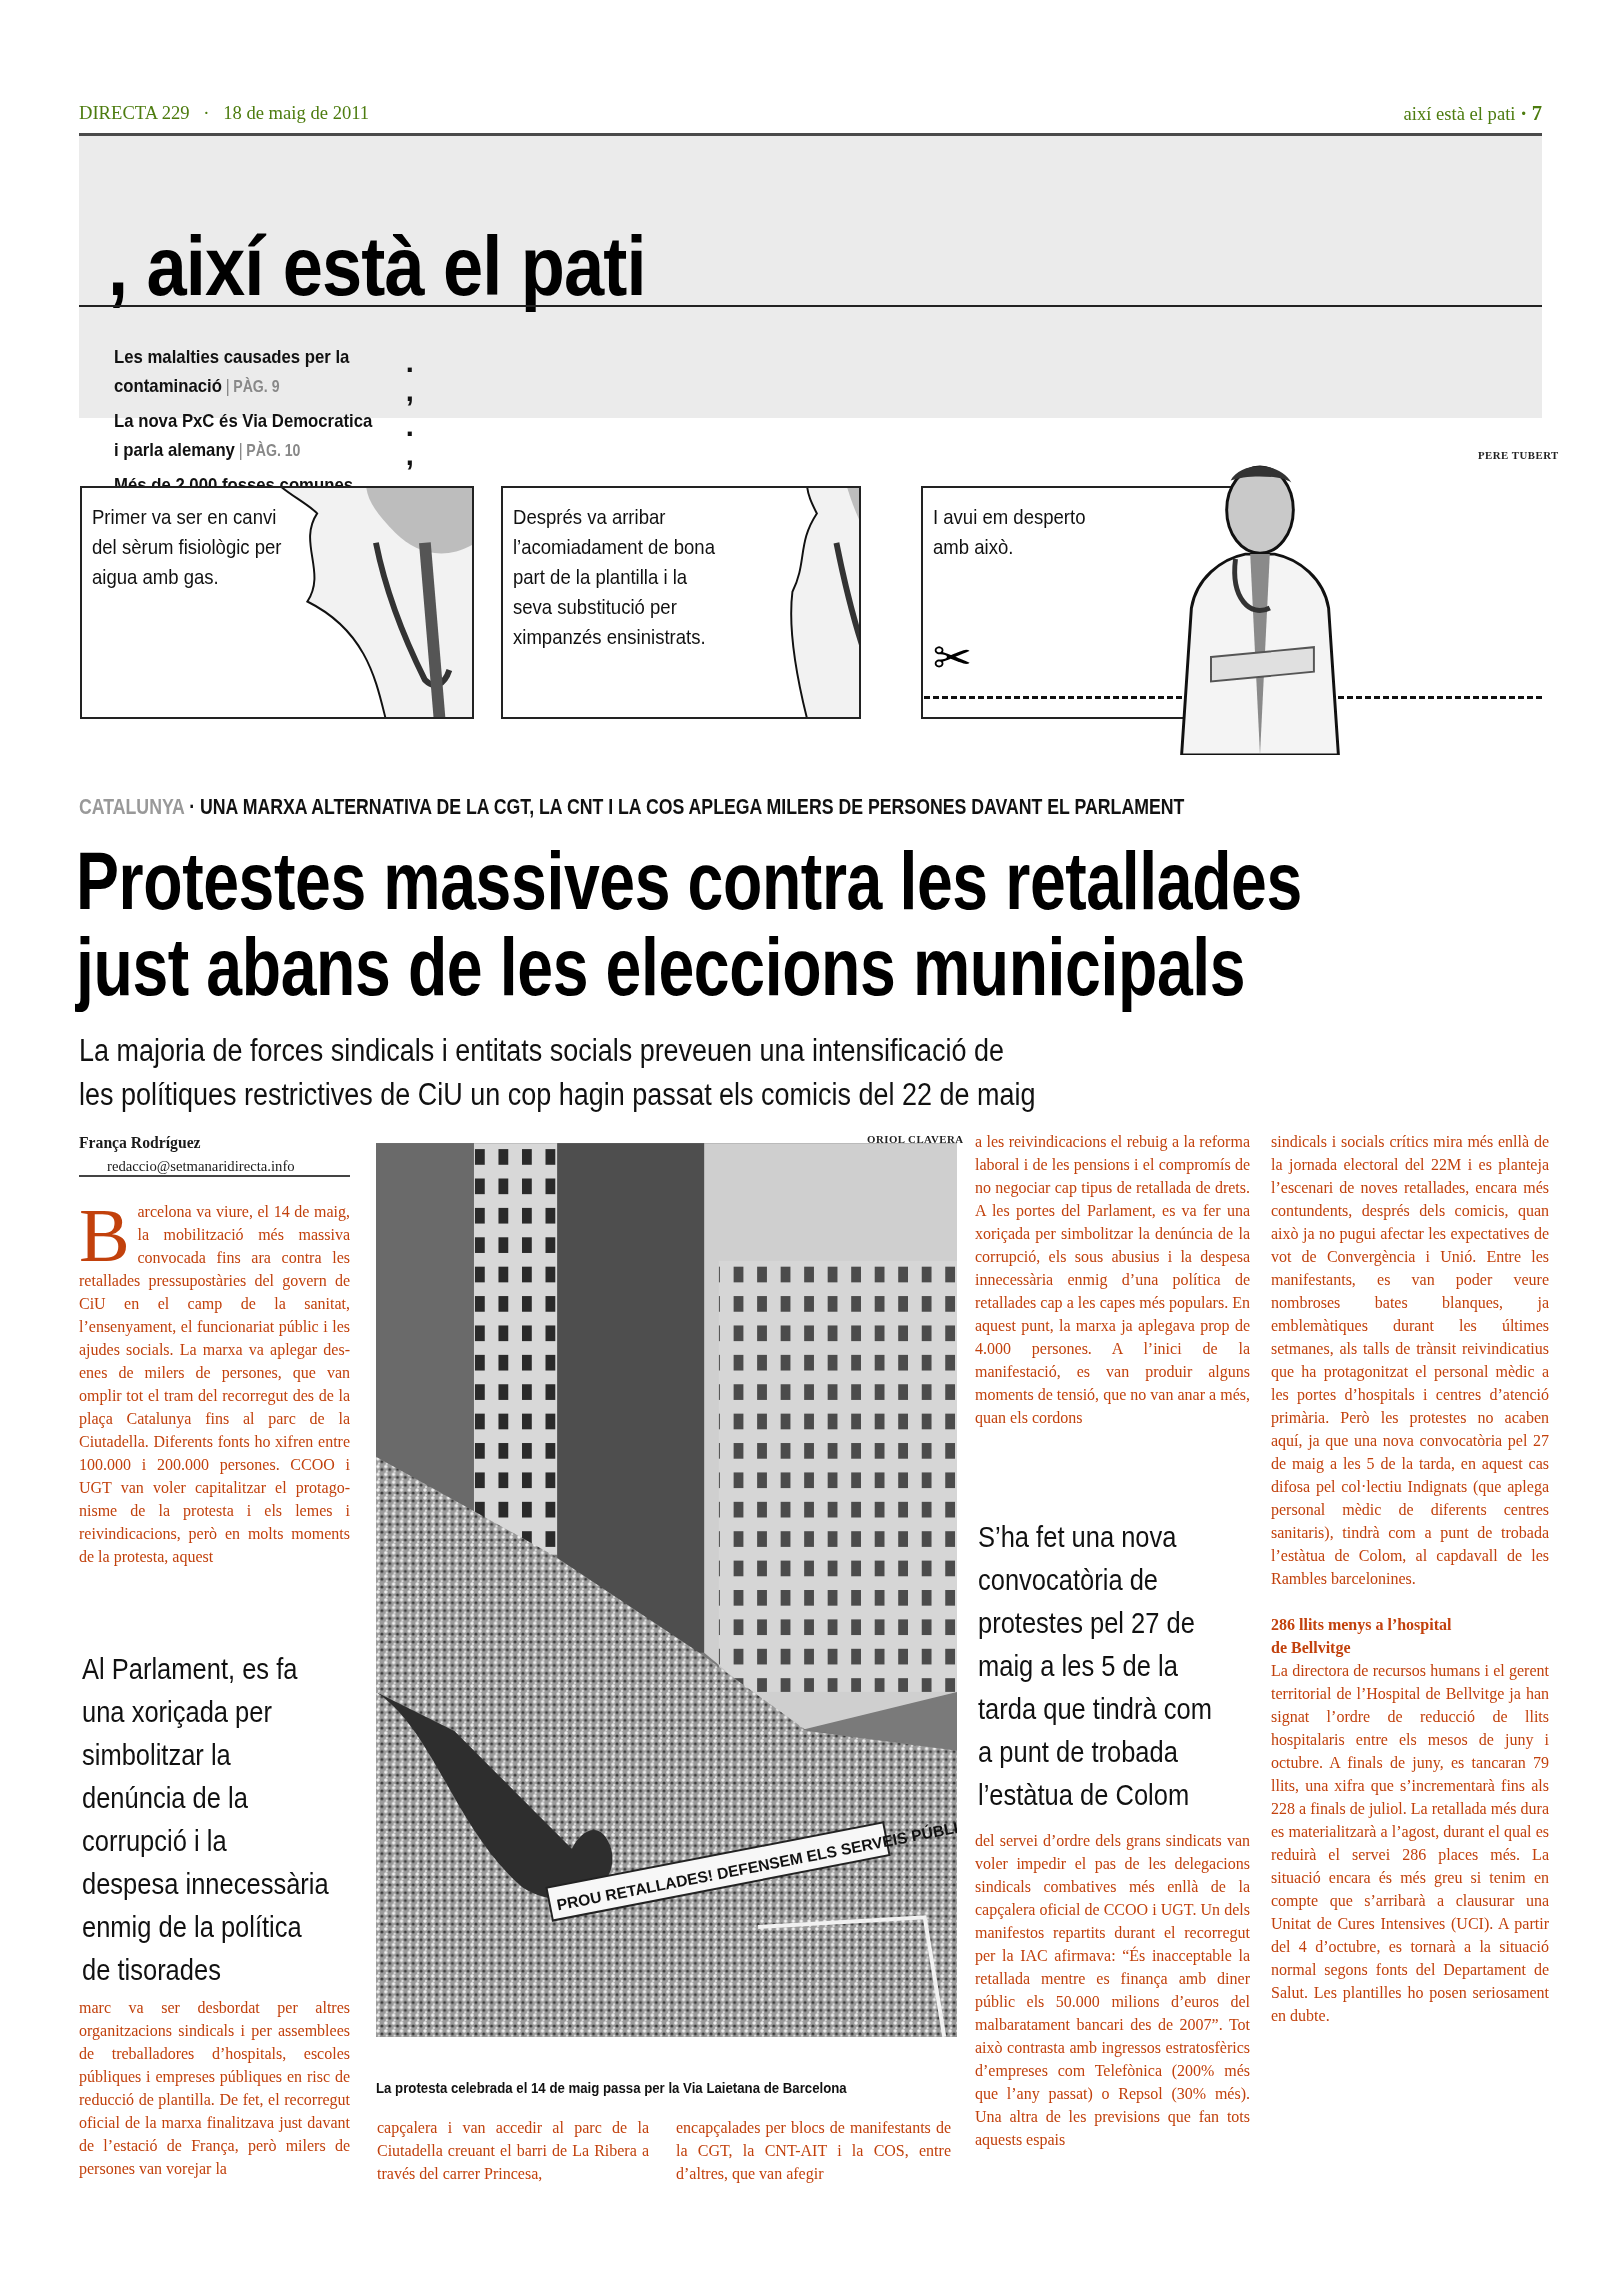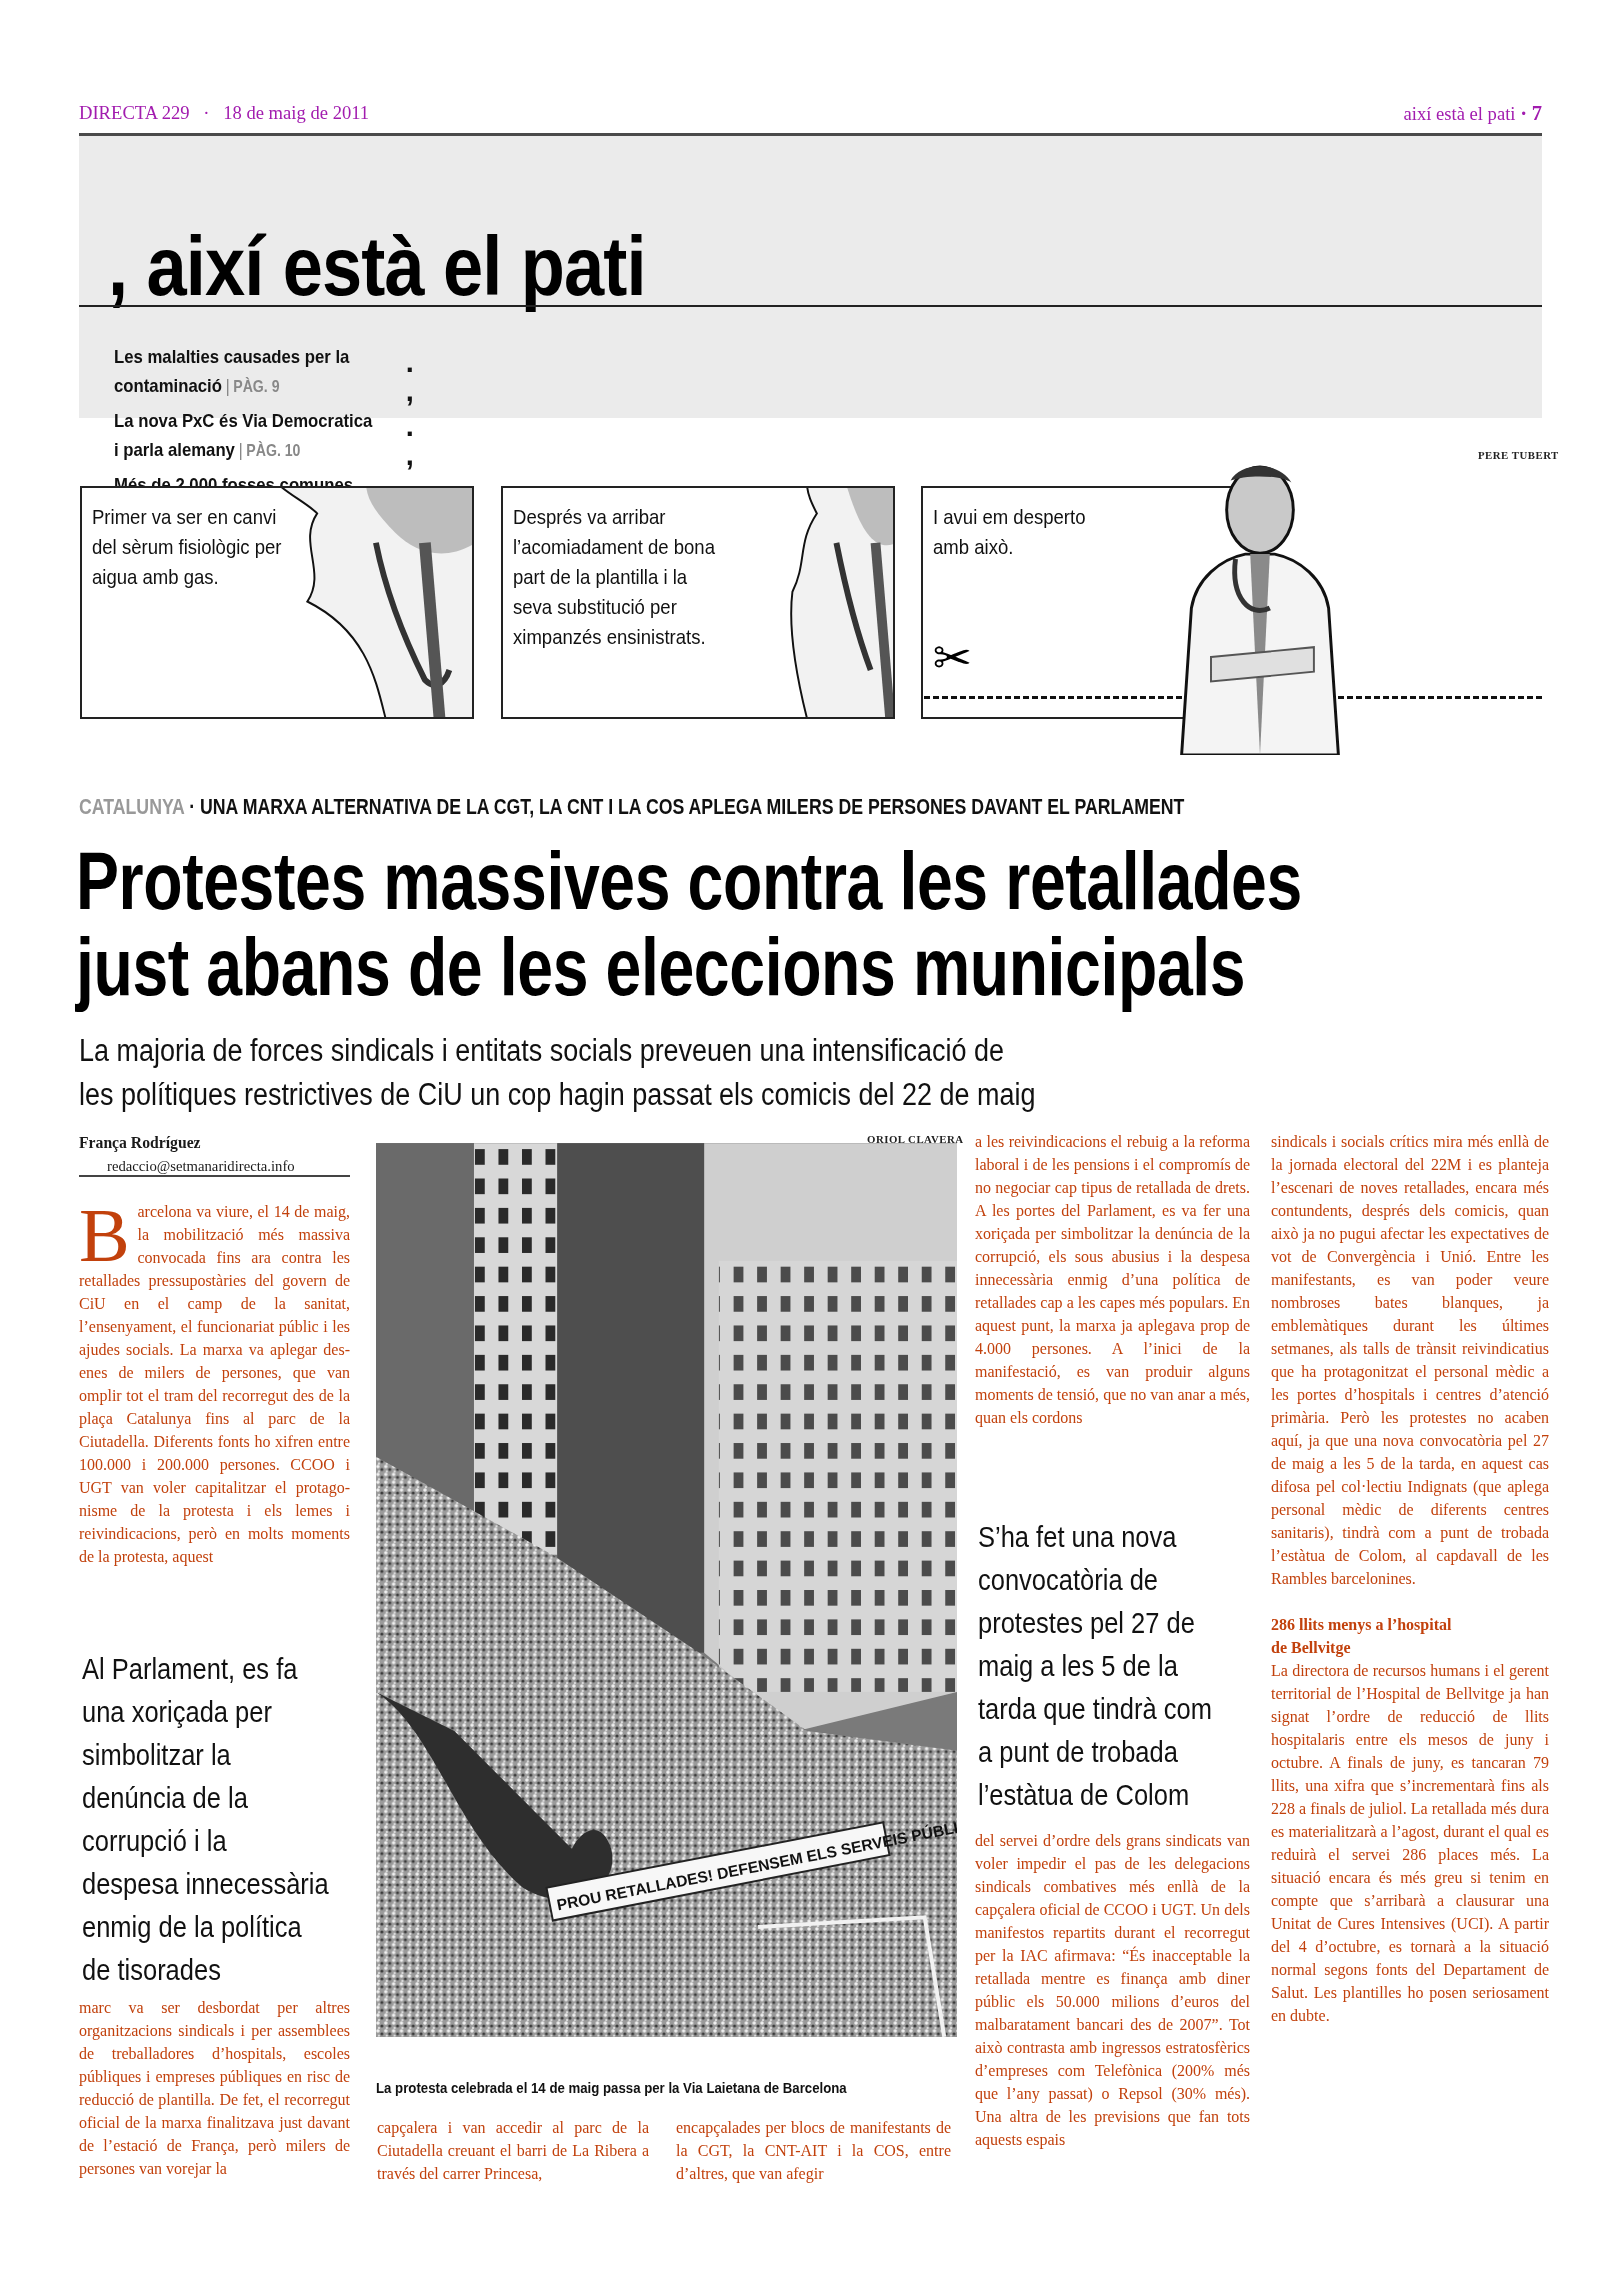--- a/index.html
+++ b/index.html
@@ -1,20 +1,20 @@
 <!DOCTYPE html>
 <html><head>
 <meta charset="utf-8">
 <style>
   * { box-sizing: border-box; margin: 0; padding: 0; }
   html, body { width: 1620px; height: 2293px; background: #ffffff; }
   body { position: relative; font-family: "Liberation Serif", serif; color: #1a1a1a; overflow: hidden; }
 
   
-  .folio { position: absolute; left: 79px; right: 78px; top: 102px; height: 29px; font-family: "Liberation Serif", serif; font-size: 18.6px; color: #a21caf; }
+  .folio { position: absolute; left: 79px; right: 78px; top: 102px; height: 29px; font-family: "Liberation Serif", serif; font-size: 18.6px; color: #4d7c0f; }
   .folio .left { position: absolute; left: 0; top: 0; }
   .folio .left .dot { margin: 0 13.7px; }
   .folio .right { position: absolute; right: 0; top: 0; }
   .folio .right b { font-weight: bold; font-size: 20.6px; }
   .folio-rule { position: absolute; left: 79px; right: 78px; top: 133px; height: 2.9px; background: #4a4a4a; }
 
   
   .band { position: absolute; left: 79px; right: 78px; top: 136px; height: 282px; background: #ebebeb; }
   .band .section-title { position: absolute; left: 29px; top: 88px; font-family: "Liberation Sans", sans-serif; font-weight: bold; font-size: 84px; letter-spacing: -1px; transform: scaleX(0.86); transform-origin: left top; color: #000; line-height: 1; }
   .band .section-rule { position: absolute; left: 0; right: 0; top: 169px; height: 2px; background: #222; }
@@ -118,21 +118,21 @@
     <div>aigua amb gas.</div>
   </div>
   <svg class="doctor" style="left:186px; top:-3.9px;" width="208" height="235" viewBox="0 0 212 240">
     <path d="M10 0 L212 0 L212 240 L120 240 C110 200 100 150 40 120 C60 90 30 60 50 30 C40 20 20 10 10 0Z" fill="#f2f2f2" stroke="#111" stroke-width="2"></path>
     <path d="M100 0 L212 0 L212 60 C180 80 150 70 130 50 C110 30 100 15 100 0Z" fill="#bdbdbd"></path>
     <path d="M110 60 C120 110 140 160 160 200 C170 210 180 205 185 190" fill="none" stroke="#333" stroke-width="6"></path>
     <path d="M160 60 L175 240" stroke="#555" stroke-width="12"></path>
   </svg>
 </div>
 
-<div class="comic" style="left:501px; width:394px;">
+<div class="comic" style="left:501px; width:360px;">
   <div class="cap">
     <div>Després va arribar</div>
     <div>l’acomiadament de bona</div>
     <div>part de la plantilla i la</div>
     <div>seva substitució per</div>
     <div>ximpanzés ensinistrats.</div>
   </div>
   <svg class="doctor" style="left:265px; top:-3.9px;" width="129" height="235" viewBox="0 0 132 240">
     <path d="M40 0 L132 0 L132 240 L40 240 C30 200 20 150 25 110 C40 80 30 60 50 30 C45 20 40 10 40 0Z" fill="#f2f2f2" stroke="#111" stroke-width="2"></path>
     <path d="M80 0 L132 0 L132 60 C110 70 95 50 80 0Z" fill="#bdbdbd"></path>

